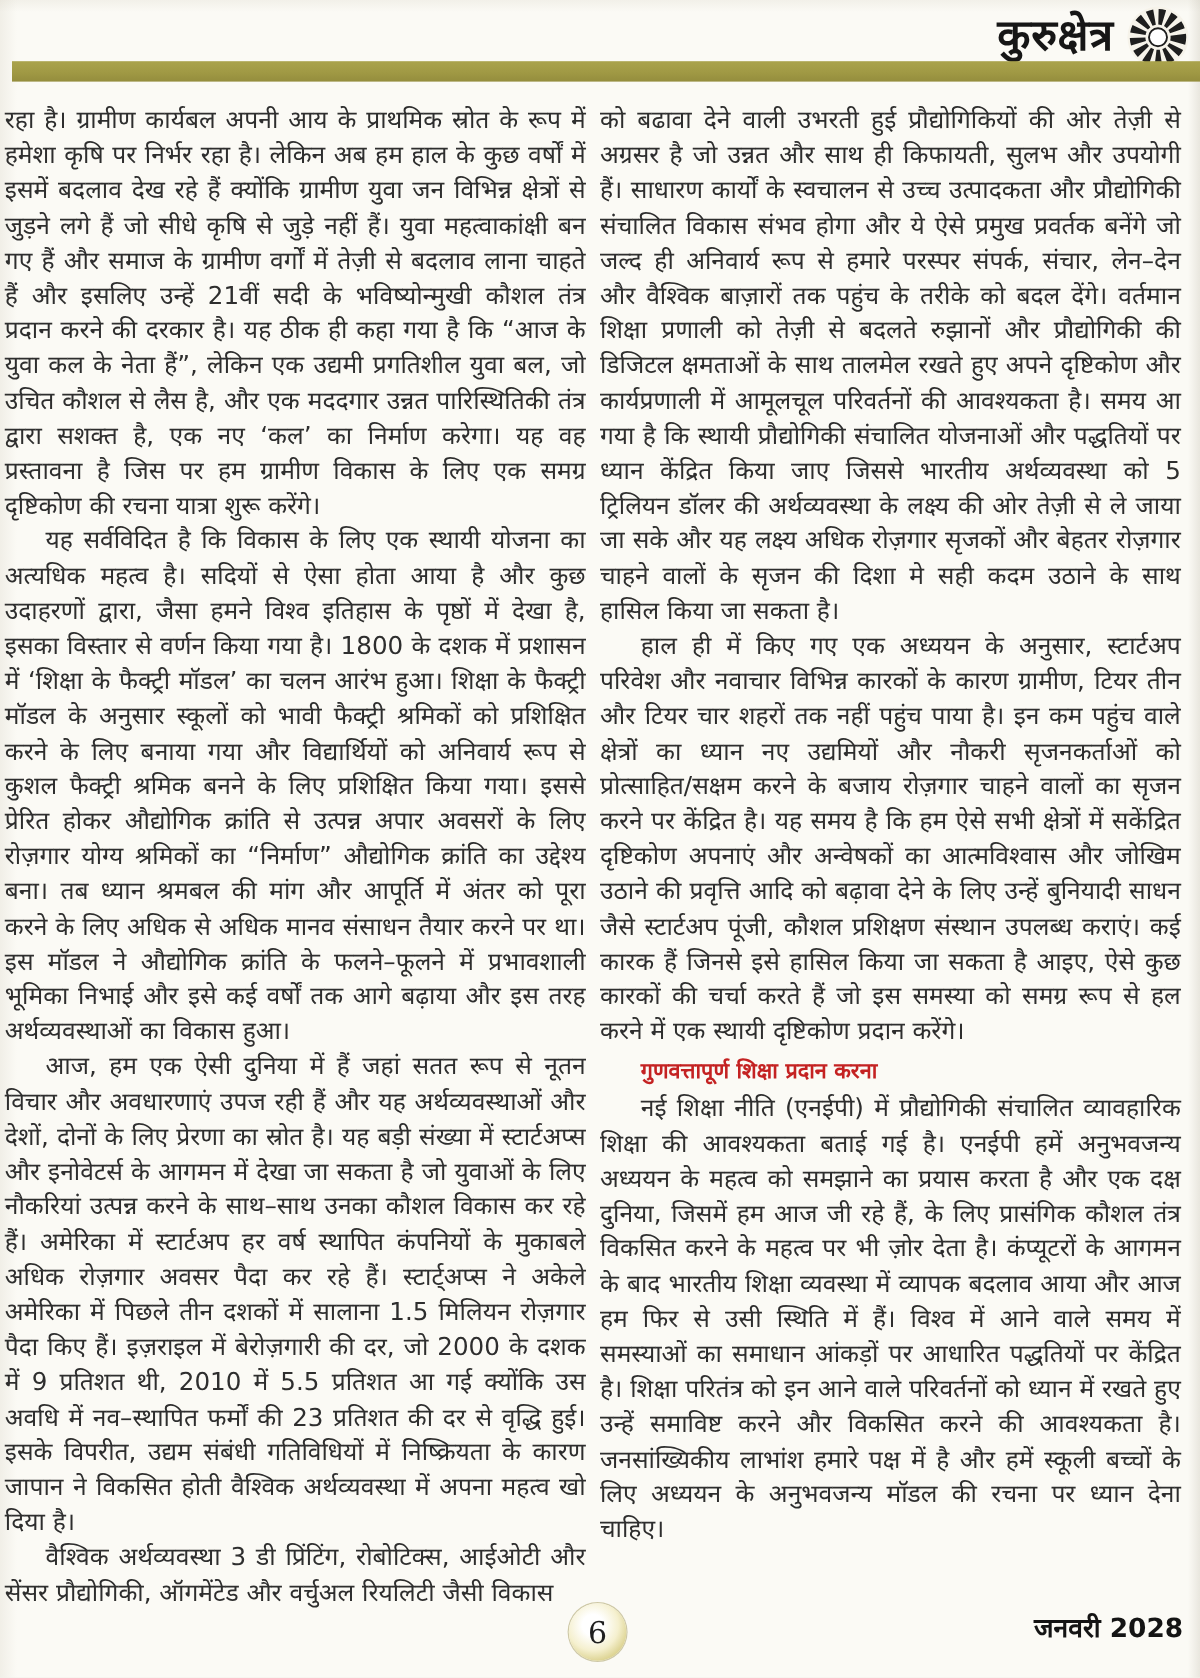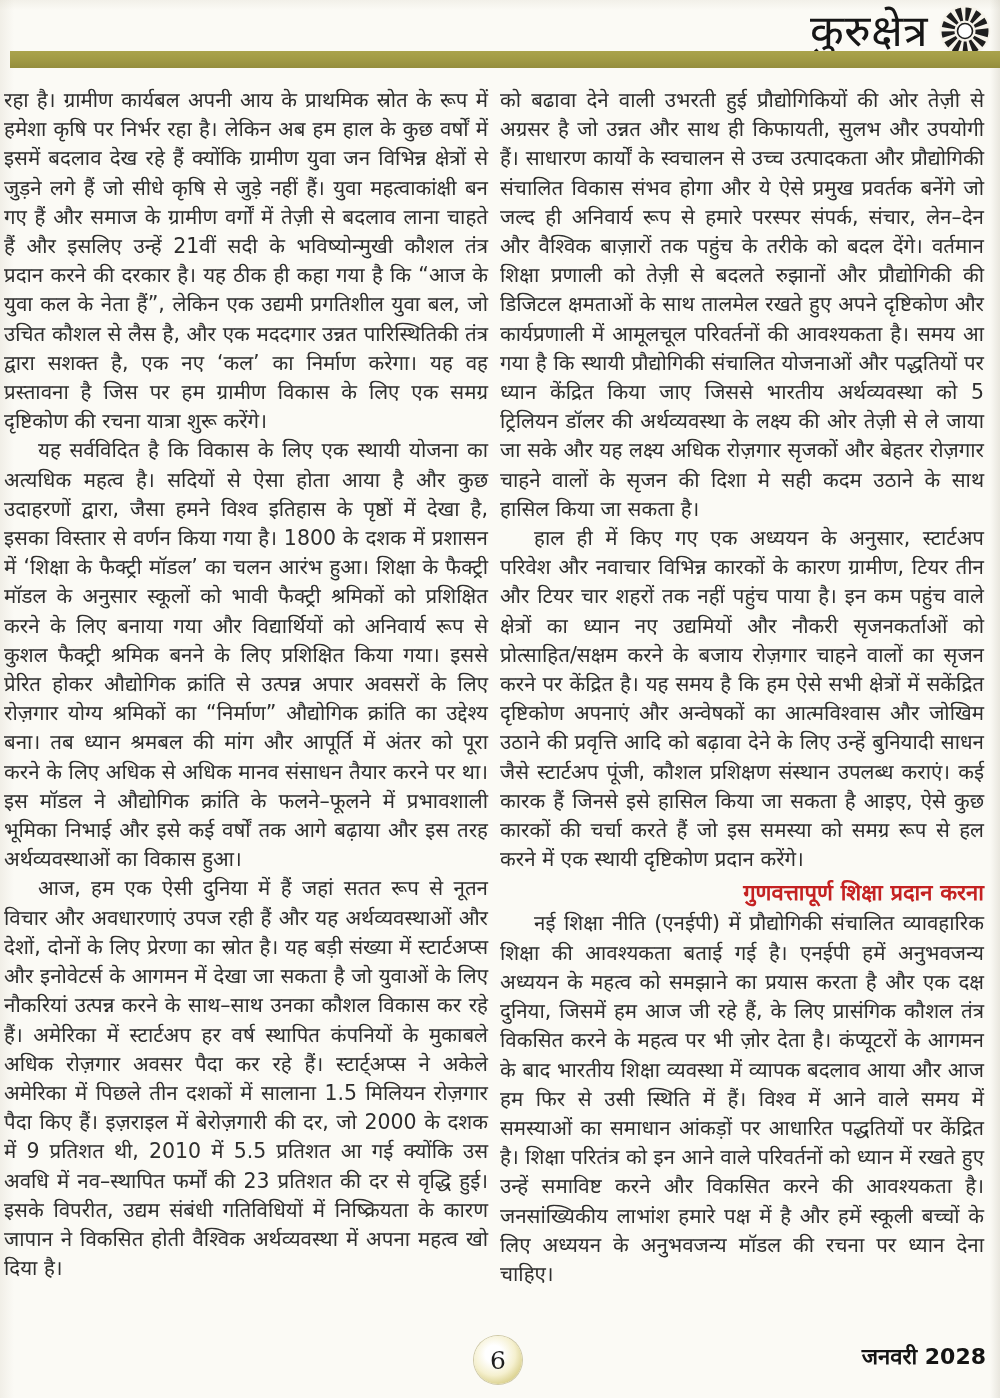--- a/index.html
+++ b/index.html
@@ -17,21 +17,21 @@
       linear-gradient(180deg, rgba(225,222,210,.35) 0, rgba(255,255,255,0) 10px),
       #fbfaf5;
     overflow:hidden;
   }
   
   .masthead{
     position:absolute;top:4px;right:8px;
     display:flex;align-items:center;gap:10px;
   }
   .masthead-title{
-    font-size:44px;font-weight:normal;color:#161616;
+    font-size:36px;font-weight:bold;color:#161616;
     letter-spacing:.5px;line-height:1.1;
   }
   .logo{display:inline-flex;}
   .top-rule{
     position:absolute;top:51px;left:10px;right:0;height:17px;
     background:linear-gradient(180deg,#aaa34c 0,#a09944 55%,#948d3d 100%);
   }
   
   .columns{
     position:absolute;top:86px;left:4px;
@@ -43,25 +43,25 @@
     text-align:justify;
     font-size:20.5px;
     line-height:29.2px;
     color:#2e2e2e;
     text-rendering:optimizeLegibility;
   }
   .col p{margin:0;}
   .col p.indent{text-indent:34px;}
   .section-heading{
     margin:4px 0 2px 34px;
-    font-size:22px;
+    font-size:18px;
     font-weight:bold;
     color:#c42222;
     line-height:29px;
-    text-align:right;
+    text-align:left;
   }
   
   .page-number-badge{
     position:absolute;left:474px;top:1336px;
     width:48px;height:48px;border-radius:50%;
     background:radial-gradient(circle at 42% 38%, #ffffff 22%, #f5f0cf 52%, #d4c97d 82%, #b2a74e 100%);
     box-shadow:0 0 0 1px rgba(150,140,70,.45);
     display:flex;align-items:center;justify-content:center;
     font-family:"DejaVu Serif","Liberation Serif",serif;
     font-size:25px;color:#1f1f1f;
@@ -87,20 +87,21 @@
     </span>
   </div>
 
   <div class="top-rule"></div>
 
   <main class="columns">
     <section class="col">
       <p class="noindent">रहा है। ग्रामीण कार्यबल अपनी आय के प्राथमिक स्रोत के रूप में हमेशा कृषि पर निर्भर रहा है। लेकिन अब हम हाल के कुछ वर्षों में इसमें बदलाव देख रहे हैं क्योंकि ग्रामीण युवा जन विभिन्न क्षेत्रों से जुड़ने लगे हैं जो सीधे कृषि से जुड़े नहीं हैं। युवा महत्वाकांक्षी बन गए हैं और समाज के ग्रामीण वर्गों में तेज़ी से बदलाव लाना चाहते हैं और इसलिए उन्हें 21वीं सदी के भविष्योन्मुखी कौशल तंत्र प्रदान करने की दरकार है। यह ठीक ही कहा गया है कि “आज के युवा कल के नेता हैं”, लेकिन एक उद्यमी प्रगतिशील युवा बल, जो उचित कौशल से लैस है, और एक मददगार उन्नत पारिस्थितिकी तंत्र द्वारा सशक्त है, एक नए ‘कल’ का निर्माण करेगा। यह वह प्रस्तावना है जिस पर हम ग्रामीण विकास के लिए एक समग्र दृष्टिकोण की रचना यात्रा शुरू करेंगे।</p>
       <p class="indent">यह सर्वविदित है कि विकास के लिए एक स्थायी योजना का अत्यधिक महत्व है। सदियों से ऐसा होता आया है और कुछ उदाहरणों द्वारा, जैसा हमने विश्व इतिहास के पृष्ठों में देखा है, इसका विस्तार से वर्णन किया गया है। 1800 के दशक में प्रशासन में ‘शिक्षा के फैक्ट्री मॉडल’ का चलन आरंभ हुआ। शिक्षा के फैक्ट्री मॉडल के अनुसार स्कूलों को भावी फैक्ट्री श्रमिकों को प्रशिक्षित करने के लिए बनाया गया और विद्यार्थियों को अनिवार्य रूप से कुशल फैक्ट्री श्रमिक बनने के लिए प्रशिक्षित किया गया। इससे प्रेरित होकर औद्योगिक क्रांति से उत्पन्न अपार अवसरों के लिए रोज़गार योग्य श्रमिकों का “निर्माण” औद्योगिक क्रांति का उद्देश्य बना। तब ध्यान श्रमबल की मांग और आपूर्ति में अंतर को पूरा करने के लिए अधिक से अधिक मानव संसाधन तैयार करने पर था। इस मॉडल ने औद्योगिक क्रांति के फलने–फूलने में प्रभावशाली भूमिका निभाई और इसे कई वर्षों तक आगे बढ़ाया और इस तरह अर्थव्यवस्थाओं का विकास हुआ।</p>
       <p class="indent">आज, हम एक ऐसी दुनिया में हैं जहां सतत रूप से नूतन विचार और अवधारणाएं उपज रही हैं और यह अर्थव्यवस्थाओं और देशों, दोनों के लिए प्रेरणा का स्रोत है। यह बड़ी संख्या में स्टार्टअप्स और इनोवेटर्स के आगमन में देखा जा सकता है जो युवाओं के लिए नौकरियां उत्पन्न करने के साथ–साथ उनका कौशल विकास कर रहे हैं। अमेरिका में स्टार्टअप हर वर्ष स्थापित कंपनियों के मुकाबले अधिक रोज़गार अवसर पैदा कर रहे हैं। स्टार्ट्अप्स ने अकेले अमेरिका में पिछले तीन दशकों में सालाना 1.5 मिलियन रोज़गार पैदा किए हैं। इज़राइल में बेरोज़गारी की दर, जो 2000 के दशक में 9 प्रतिशत थी, 2010 में 5.5 प्रतिशत आ गई क्योंकि उस अवधि में नव–स्थापित फर्मों की 23 प्रतिशत की दर से वृद्धि हुई। इसके विपरीत, उद्यम संबंधी गतिविधियों में निष्क्रियता के कारण जापान ने विकसित होती वैश्विक अर्थव्यवस्था में अपना महत्व खो दिया है।</p>
+      <p class="indent">वैश्विक अर्थव्यवस्था 3 डी प्रिंटिंग, रोबोटिक्स, आईओटी और सेंसर प्रौद्योगिकी, ऑगमेंटेड और वर्चुअल रियलिटी जैसी विकास</p>
     </section>
 
     <section class="col">
       <p class="noindent">को बढावा देने वाली उभरती हुई प्रौद्योगिकियों की ओर तेज़ी से अग्रसर है जो उन्नत और साथ ही किफायती, सुलभ और उपयोगी हैं। साधारण कार्यों के स्वचालन से उच्च उत्पादकता और प्रौद्योगिकी संचालित विकास संभव होगा और ये ऐसे प्रमुख प्रवर्तक बनेंगे जो जल्द ही अनिवार्य रूप से हमारे परस्पर संपर्क, संचार, लेन–देन और वैश्विक बाज़ारों तक पहुंच के तरीके को बदल देंगे। वर्तमान शिक्षा प्रणाली को तेज़ी से बदलते रुझानों और प्रौद्योगिकी की डिजिटल क्षमताओं के साथ तालमेल रखते हुए अपने दृष्टिकोण और कार्यप्रणाली में आमूलचूल परिवर्तनों की आवश्यकता है। समय आ गया है कि स्थायी प्रौद्योगिकी संचालित योजनाओं और पद्धतियों पर ध्यान केंद्रित किया जाए जिससे भारतीय अर्थव्यवस्था को 5 ट्रिलियन डॉलर की अर्थव्यवस्था के लक्ष्य की ओर तेज़ी से ले जाया जा सके और यह लक्ष्य अधिक रोज़गार सृजकों और बेहतर रोज़गार चाहने वालों के सृजन की दिशा मे सही कदम उठाने के साथ हासिल किया जा सकता है।</p>
       <p class="indent">हाल ही में किए गए एक अध्ययन के अनुसार, स्टार्टअप परिवेश और नवाचार विभिन्न कारकों के कारण ग्रामीण, टियर तीन और टियर चार शहरों तक नहीं पहुंच पाया है। इन कम पहुंच वाले क्षेत्रों का ध्यान नए उद्यमियों और नौकरी सृजनकर्ताओं को प्रोत्साहित/सक्षम करने के बजाय रोज़गार चाहने वालों का सृजन करने पर केंद्रित है। यह समय है कि हम ऐसे सभी क्षेत्रों में सकेंद्रित दृष्टिकोण अपनाएं और अन्वेषकों का आत्मविश्वास और जोखिम उठाने की प्रवृत्ति आदि को बढ़ावा देने के लिए उन्हें बुनियादी साधन जैसे स्टार्टअप पूंजी, कौशल प्रशिक्षण संस्थान उपलब्ध कराएं। कई कारक हैं जिनसे इसे हासिल किया जा सकता है आइए, ऐसे कुछ कारकों की चर्चा करते हैं जो इस समस्या को समग्र रूप से हल करने में एक स्थायी दृष्टिकोण प्रदान करेंगे।</p>
       <h2 class="section-heading">गुणवत्तापूर्ण शिक्षा प्रदान करना</h2>
       <p class="indent">नई शिक्षा नीति (एनईपी) में प्रौद्योगिकी संचालित व्यावहारिक शिक्षा की आवश्यकता बताई गई है। एनईपी हमें अनुभवजन्य अध्ययन के महत्व को समझाने का प्रयास करता है और एक दक्ष दुनिया, जिसमें हम आज जी रहे हैं, के लिए प्रासंगिक कौशल तंत्र विकसित करने के महत्व पर भी ज़ोर देता है। कंप्यूटरों के आगमन के बाद भारतीय शिक्षा व्यवस्था में व्यापक बदलाव आया और आज हम फिर से उसी स्थिति में हैं। विश्व में आने वाले समय में समस्याओं का समाधान आंकड़ों पर आधारित पद्धतियों पर केंद्रित है। शिक्षा परितंत्र को इन आने वाले परिवर्तनों को ध्यान में रखते हुए उन्हें समाविष्ट करने और विकसित करने की आवश्यकता है। जनसांख्यिकीय लाभांश हमारे पक्ष में है और हमें स्कूली बच्चों के लिए अध्ययन के अनुभवजन्य मॉडल की रचना पर ध्यान देना चाहिए।</p>
     </section>
   </main>
 

